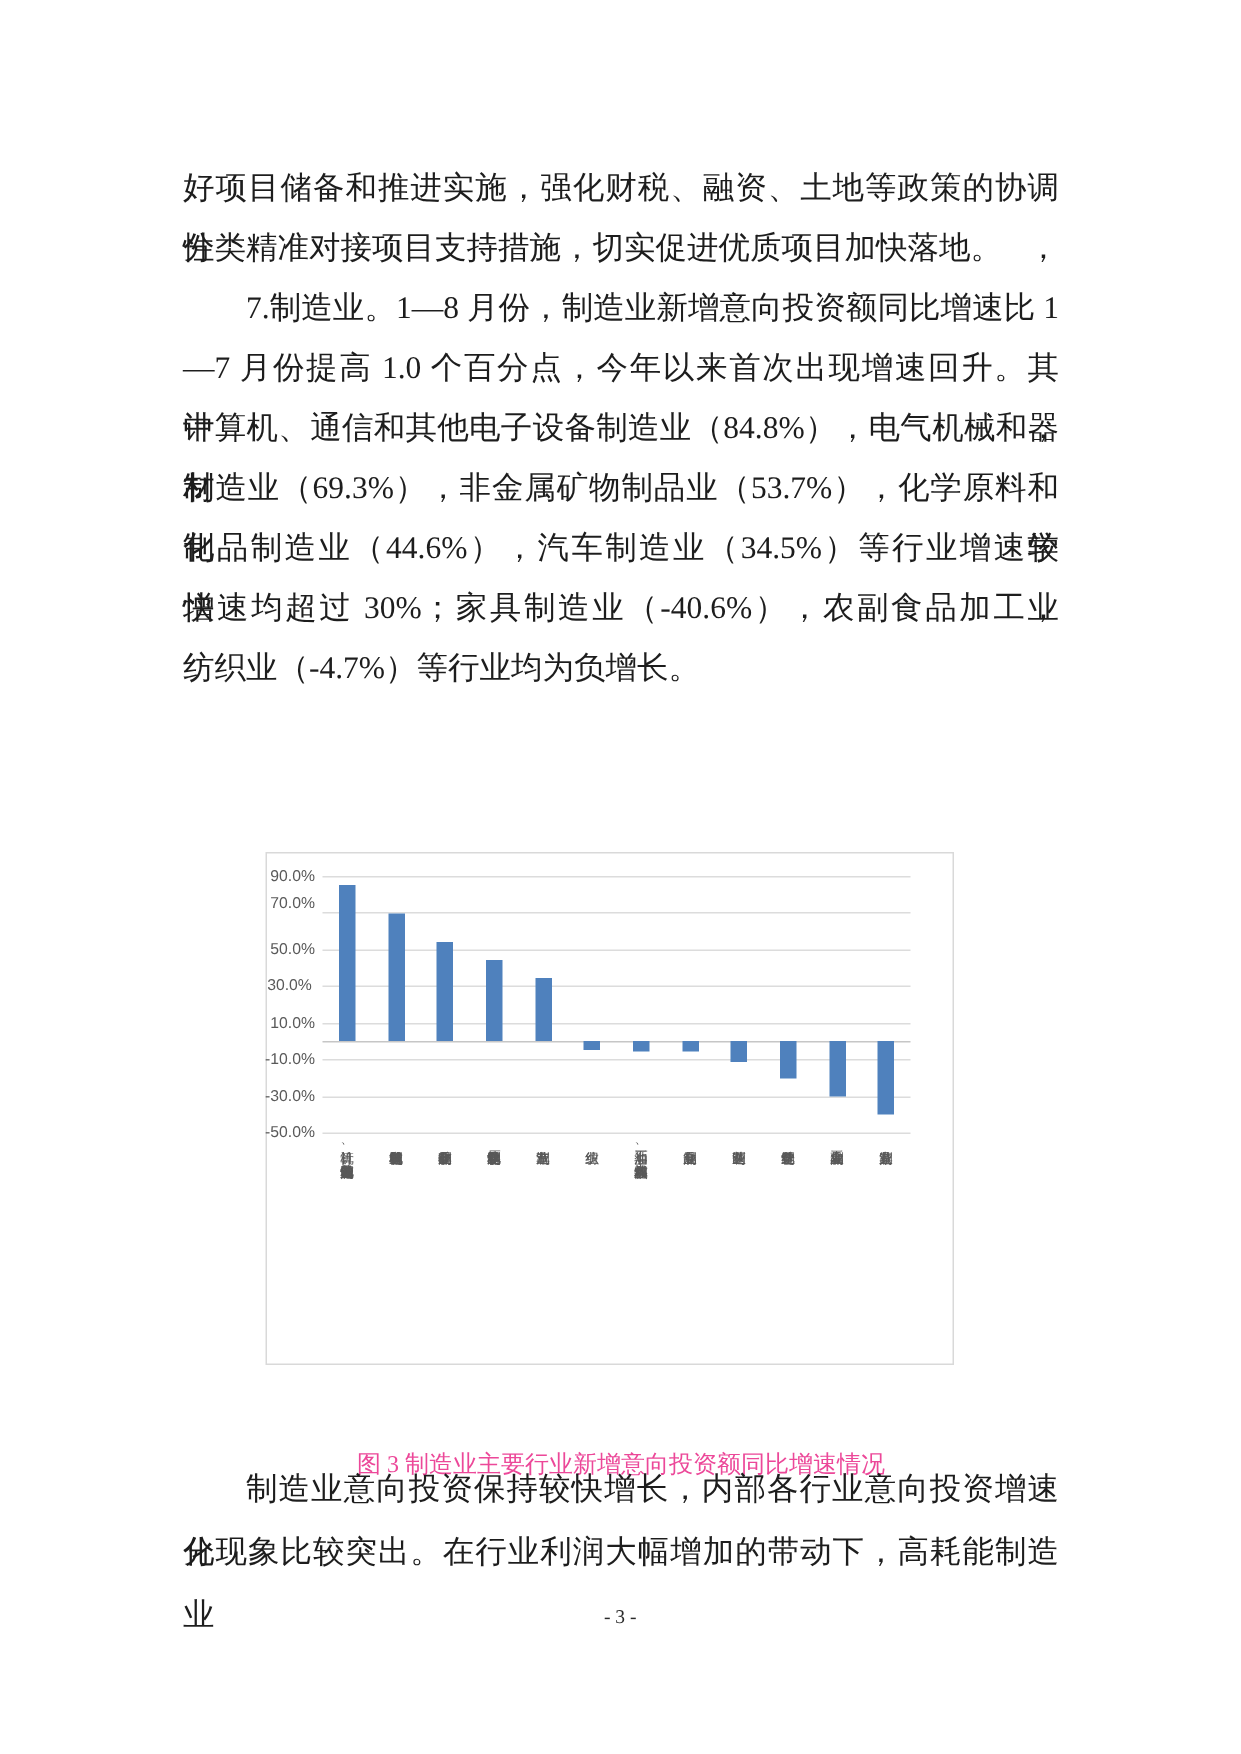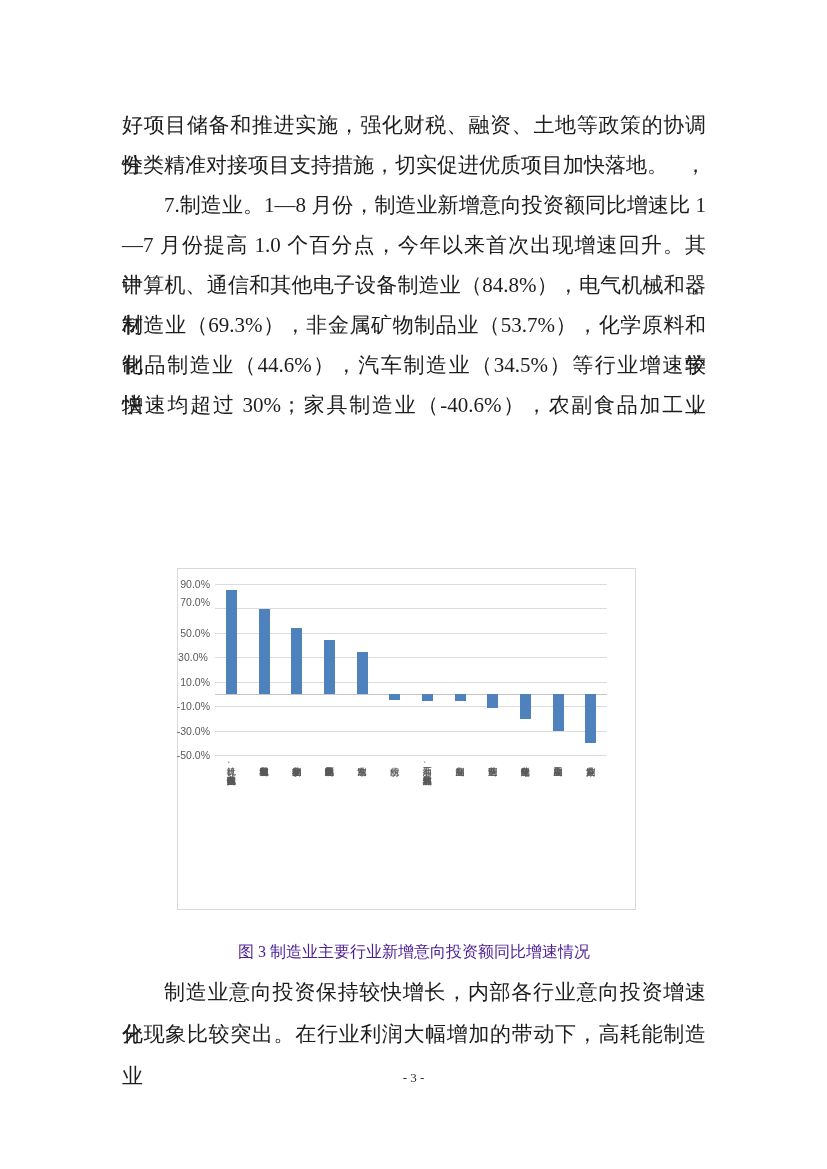--- a/index.html
+++ b/index.html
@@ -8,22 +8,22 @@
     font-family:"Liberation Serif","DejaVu Serif",serif;color:#1d1d1d;overflow:hidden;
   }
   .textblock{position:absolute;left:122px;width:584px;}
   #block-main{top:105px;}
   #block-after{top:971px;}
   .tline{height:40px;line-height:40px;font-size:21px;text-align:justify;text-align-last:justify;}
   #block-after .tline{height:42px;line-height:42px;}
   .tline.last{text-align-last:left;}
   .tline.ind{text-indent:42px;}
   .caption{
-    position:absolute;top:937px;left:122px;width:584px;height:30px;line-height:30px;
-    text-align:center;font-size:16px;color:#4c1d95;
+    position:absolute;top:962px;left:122px;width:584px;height:30px;line-height:30px;
+    text-align:center;font-size:16px;color:#ec4899;
   }
   .pagenum{
     position:absolute;top:1064px;left:0;width:827px;height:28px;line-height:28px;
     text-align:center;font-size:13px;color:#2a2a2a;
   }
   
   .chart{
     position:absolute;left:177px;top:568px;width:457px;height:340px;
     border:1px solid #d9d9d9;background:#ffffff;
     font-family:"Liberation Sans","DejaVu Sans",sans-serif;
@@ -48,20 +48,21 @@
 
   <div class="textblock" id="block-main">
     <div class="tline">好项目储备和推进实施，强化财税、融资、土地等政策的协调性，</div>
     <div class="tline last">分类精准对接项目支持措施，切实促进优质项目加快落地。</div>
     <div class="tline ind">7.制造业。1—8 月份，制造业新增意向投资额同比增速比 1</div>
     <div class="tline">—7 月份提高 1.0 个百分点，今年以来首次出现增速回升。其中，</div>
     <div class="tline">计算机、通信和其他电子设备制造业（84.8%），电气机械和器材</div>
     <div class="tline">制造业（69.3%），非金属矿物制品业（53.7%），化学原料和化学</div>
     <div class="tline">制品制造业（44.6%），汽车制造业（34.5%）等行业增速较快，</div>
     <div class="tline">增速均超过 30%；家具制造业（-40.6%），农副食品加工业</div>
+    <div class="tline last">纺织业（-4.7%）等行业均为负增长。</div>
   </div>
 
   <div class="chart" id="chart">
       <div class="gridline" style="left: 37px; width: 392px; top: 15px; background: rgb(220, 220, 220);"></div>
       <div class="ylab" style="top: 8px; color: rgb(89, 89, 89);">90.0%</div>
       <div class="gridline" style="left: 37px; width: 392px; top: 39.4px; background: rgb(220, 220, 220);"></div>
       <div class="ylab" style="top: 26px; color: rgb(89, 89, 89);">70.0%</div>
       <div class="gridline" style="left: 37px; width: 392px; top: 63.9px; background: rgb(220, 220, 220);"></div>
       <div class="ylab" style="top: 56.9px; color: rgb(89, 89, 89);">50.0%</div>
       <div class="gridline" style="left: 37px; width: 392px; top: 88.3px; background: rgb(220, 220, 220);"></div>

